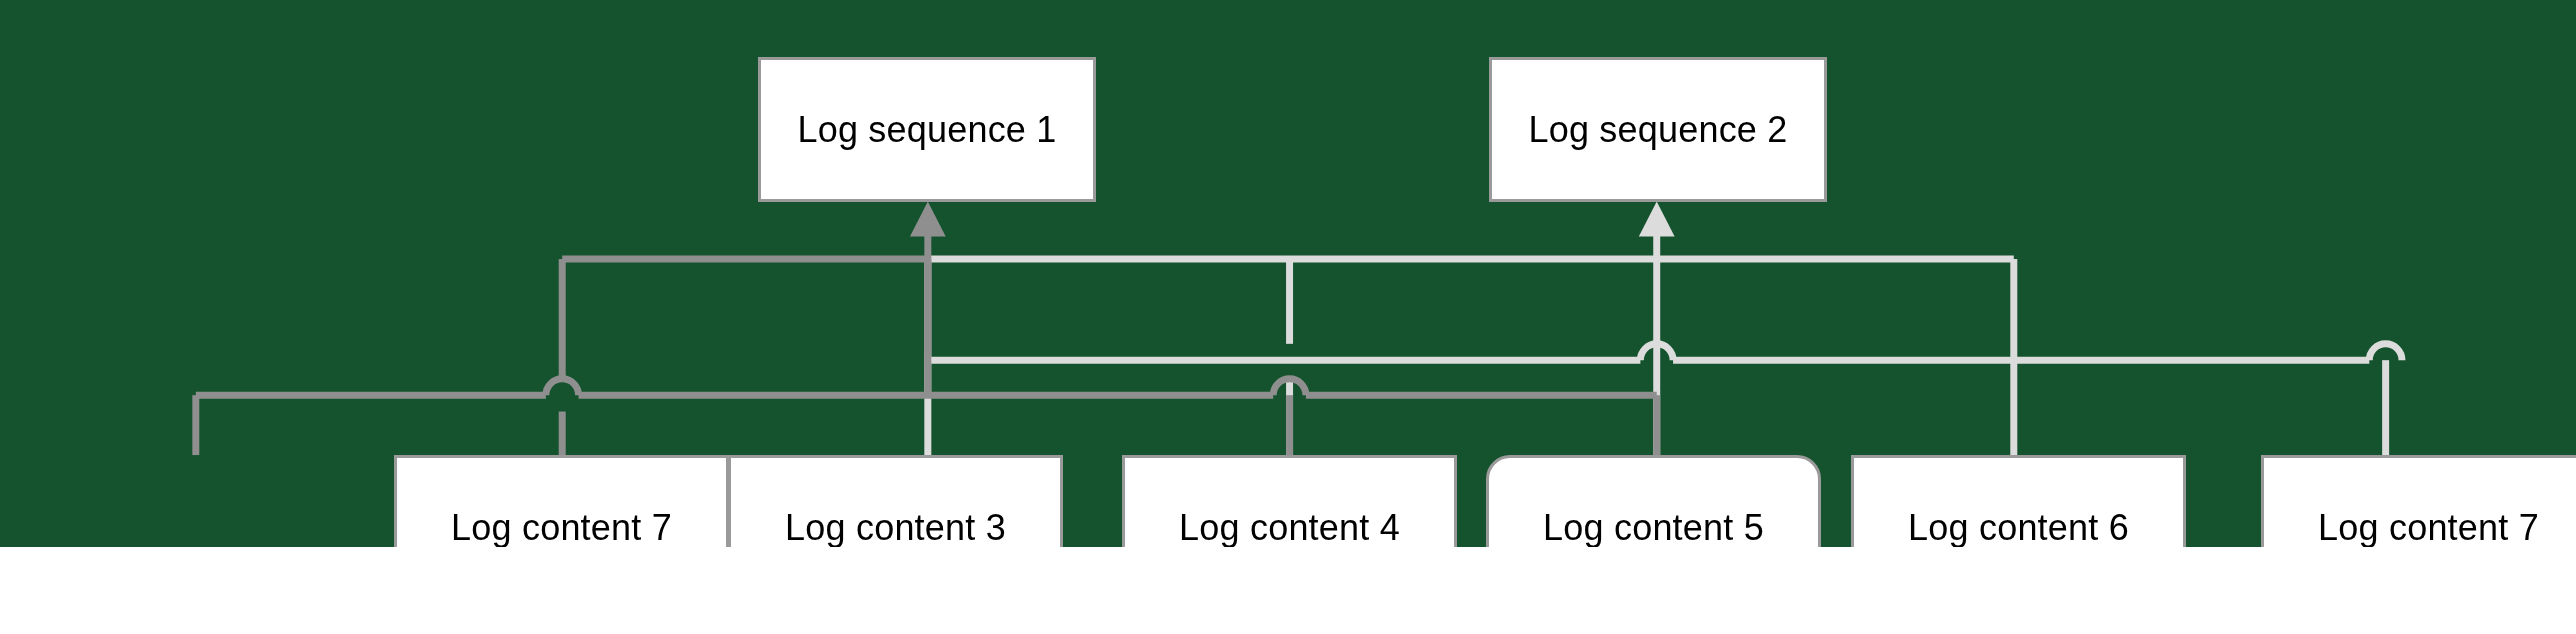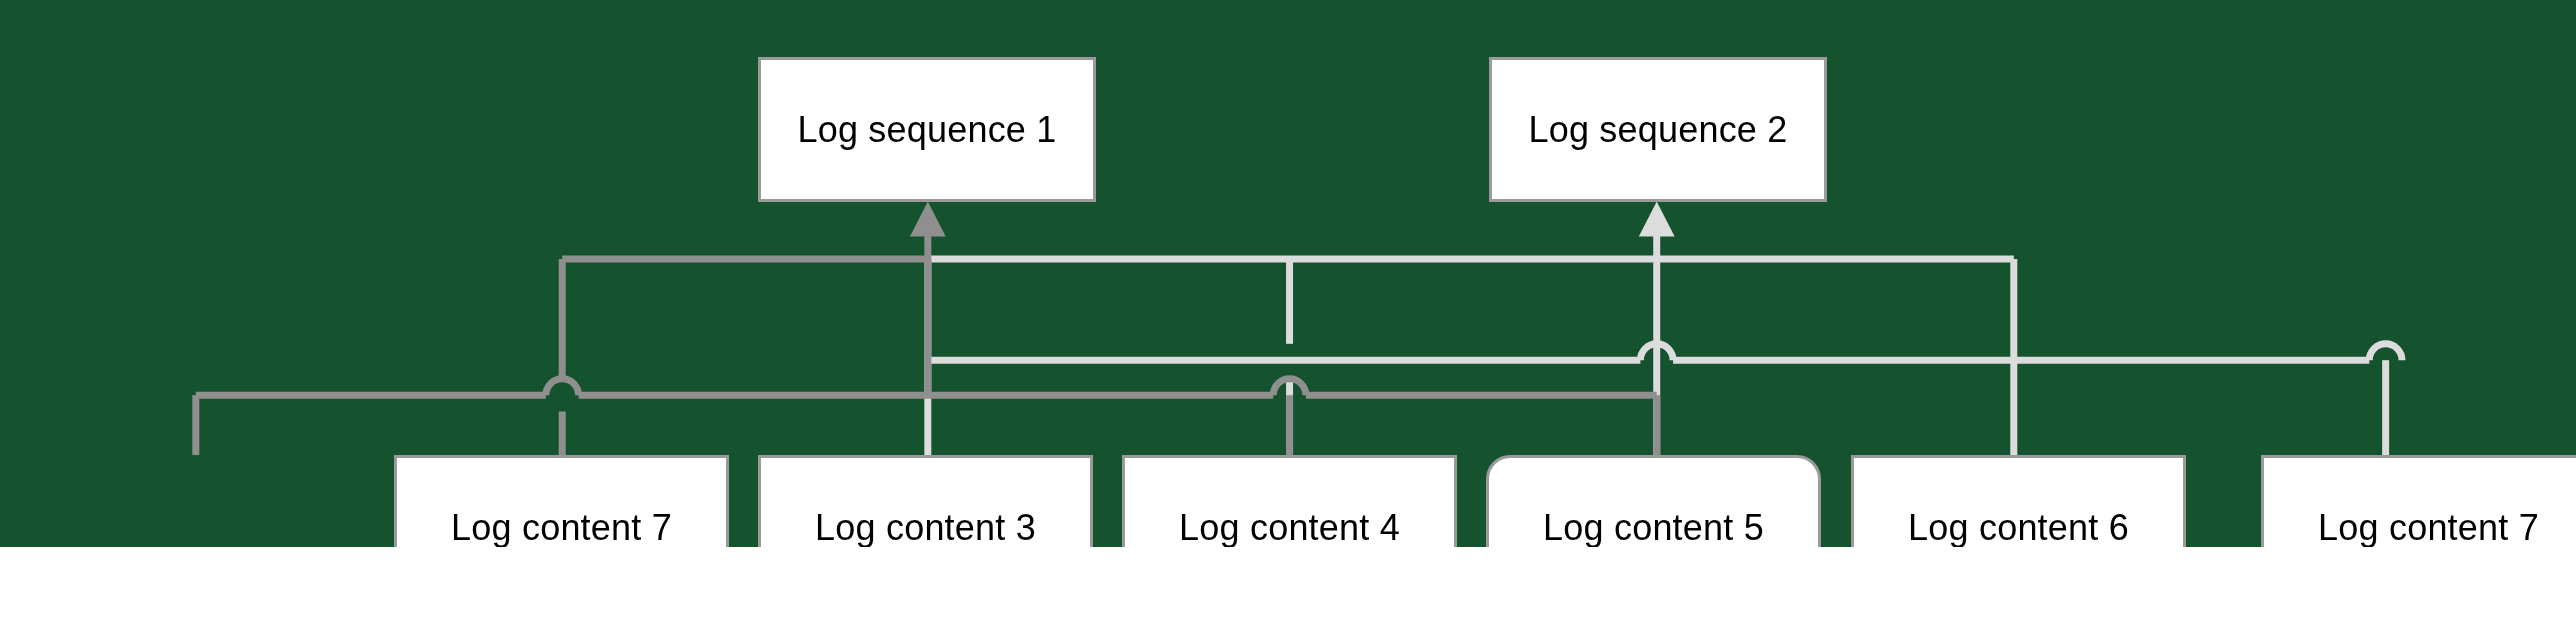--- a/index.html
+++ b/index.html
@@ -110,21 +110,21 @@
 
   <div class="node" style="left:1489px; top:57px; width:338px; height:145px;">
     <span class="node-label">Log sequence 2</span>
   </div>
 
 
   <div class="node" style="left:394px; top:455px; width:335px; height:145px;">
     <span class="node-label">Log content 7</span>
   </div>
 
-  <div class="node" style="left:758px; top:455px; width:335px; height:145px;">
+  <div class="node" style="left:728px; top:455px; width:335px; height:145px;">
     <span class="node-label">Log content 3</span>
   </div>
 
   <div class="node" style="left:1122px; top:455px; width:335px; height:145px;">
     <span class="node-label">Log content 4</span>
   </div>
 
   <div class="node" style="left:1486px; top:455px; width:335px; height:145px;border-radius:24px;">
     <span class="node-label">Log content 5</span>
   </div>

